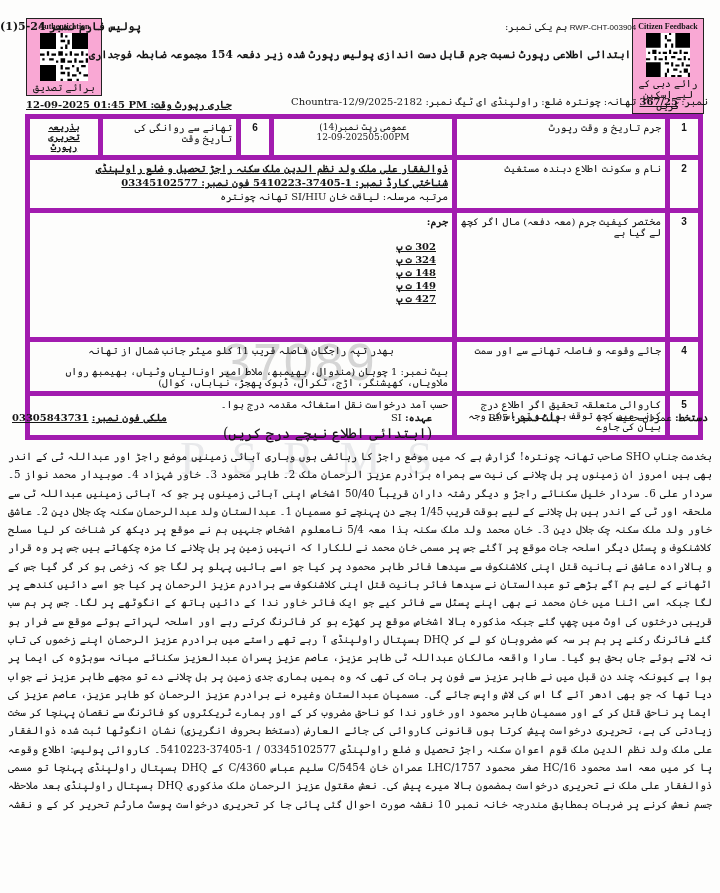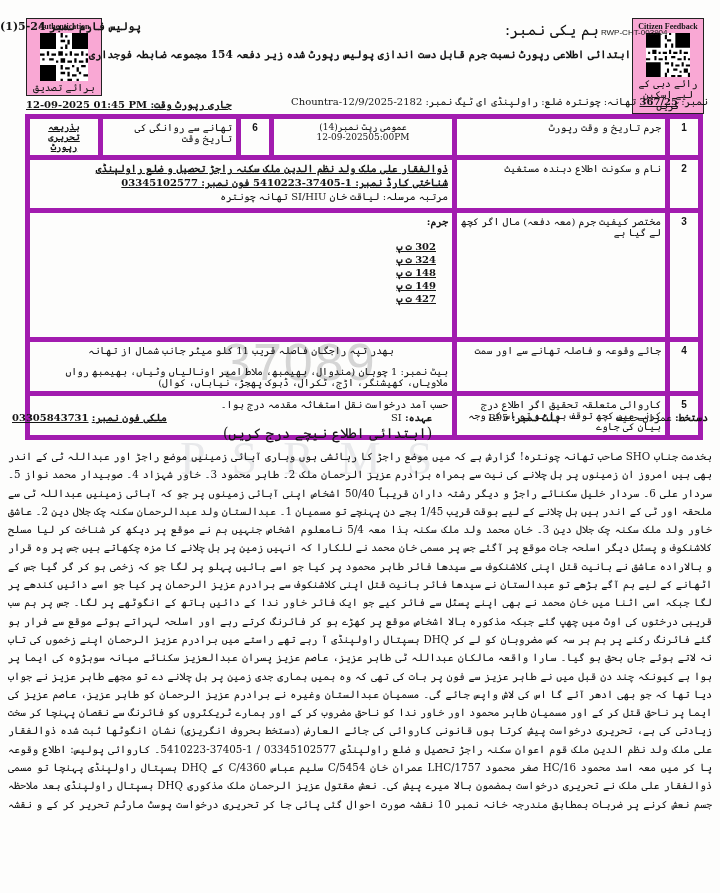--- a/index.html
+++ b/index.html
@@ -11,21 +11,21 @@
   
   .qrbox{position:absolute;border:1.5px solid #222;background:#f9a8d4;text-align:center;padding:3px 4px 2px;}
   .qrbox.auth{left:26px;top:18px;width:66px;}
   .qrbox.fb{left:632px;top:18px;width:62px;}
   .qrbox .qtitle{font-size:8px;font-weight:bold;font-family:"Liberation Serif",serif;}
   .qrbox svg{display:block;margin:2px auto 1px;}
   .qrbox .qcap{font-size:10px;}
 
   .form-no{position:absolute;top:20px;left:0;width:720px;text-align:left;font-size:11px;font-weight:bold;}
   .serial{position:absolute;top:21px;left:505px;font-size:8px;font-family:"Liberation Sans",sans-serif;}
-  .serial .slabel{font-size:15px;font-family:"DejaVu Serif",serif;}
+  .serial .slabel{font-size:10px;font-family:"DejaVu Serif",serif;}
   .fir-title{position:absolute;top:48px;left:60px;width:600px;text-align:center;font-size:10.5px;font-weight:bold;}
 
   .issued{position:absolute;top:99px;left:26px;font-size:10px;font-weight:bold;}
   .issued u{text-decoration:underline;}
   .meta-line{position:absolute;top:96px;right:12px;font-size:10px;text-align:right;}
   .meta-line b u{font-weight:bold;text-align:center;}
 
   
   .fir-table{position:absolute;top:114px;left:25px;width:678px;border-collapse:collapse;direction:rtl;}
   .fir-table td{border:5px solid #a21caf;vertical-align:top;padding:3px 4px;font-size:10px;}

